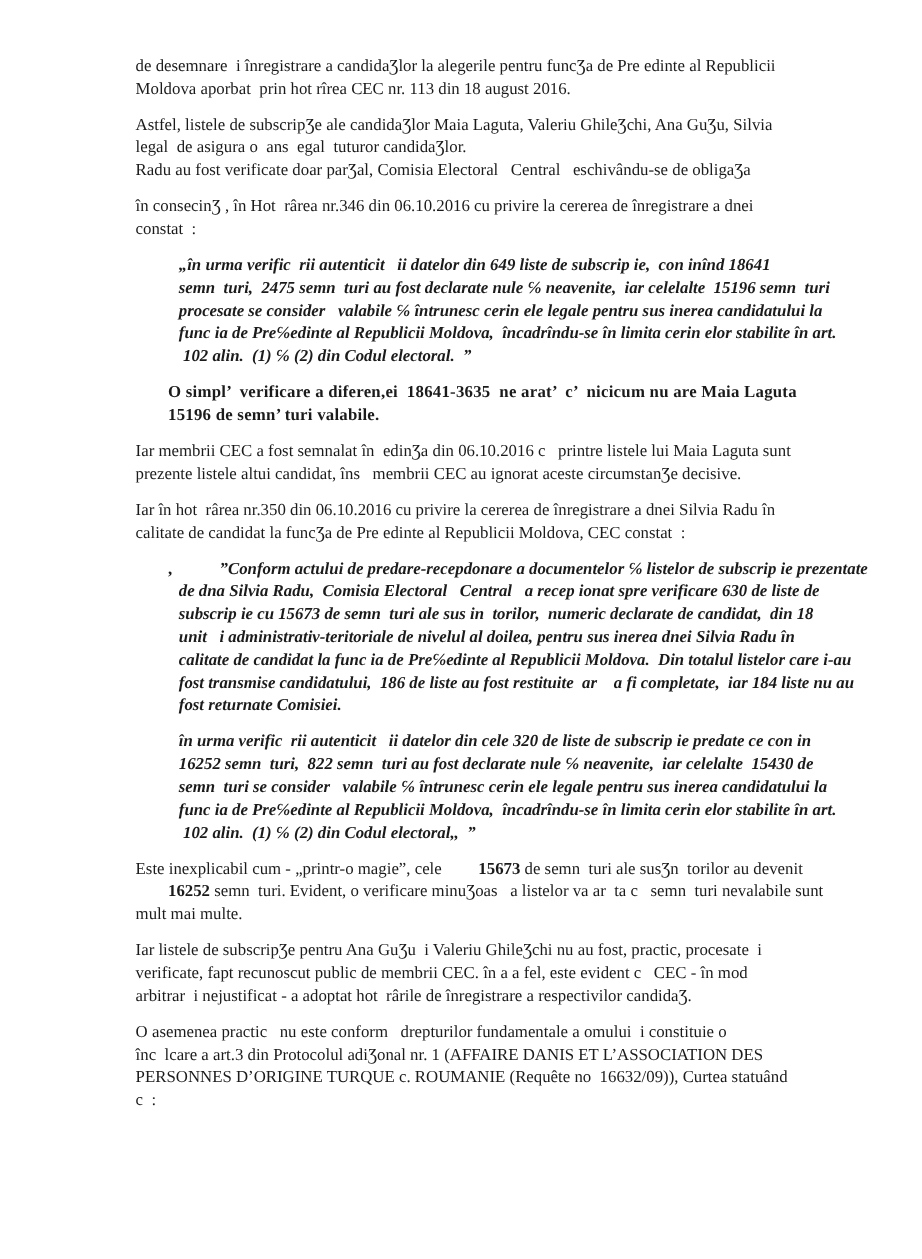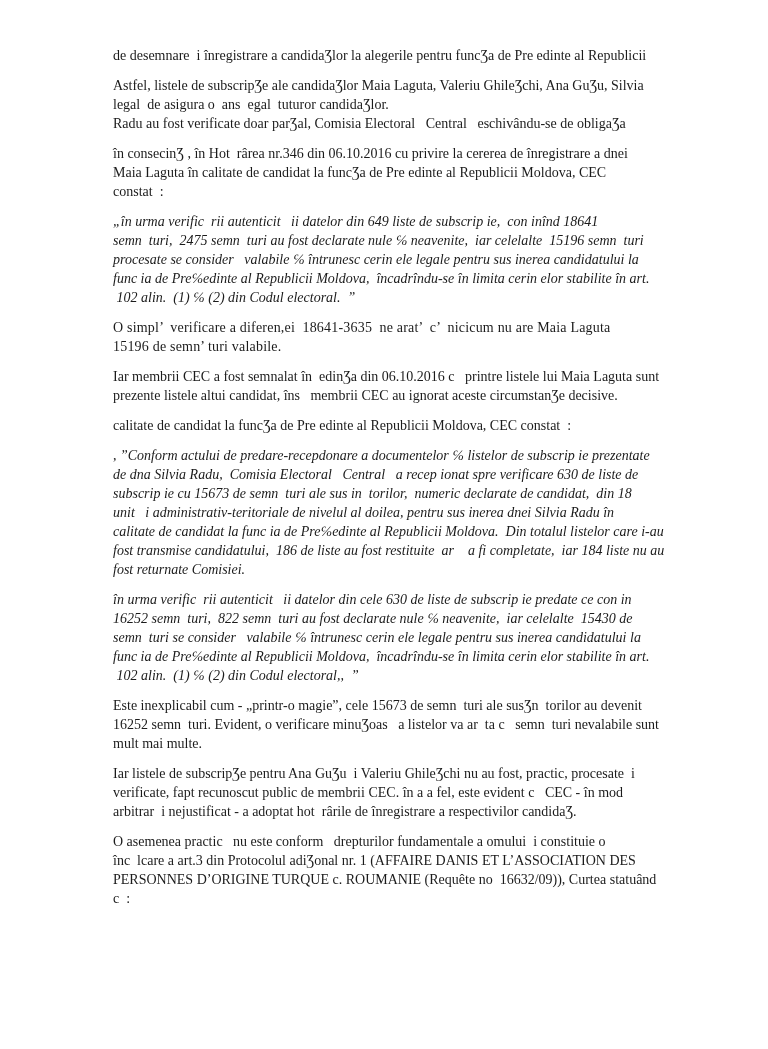--- a/index.html
+++ b/index.html
@@ -27,70 +27,71 @@
     font-size: 14px;
     line-height: 19px;
   }
   .para.italic { font-style: italic; }
   .para.bold { font-weight: 700; letter-spacing: 0.2px; }
   .line {
     white-space: pre;
     min-height: 19px;
   }
   .run-r { font-style: normal; font-weight: 400; }
-  .run-b { font-style: normal; font-weight: 400; }
-  .run-i { font-style: italic;  font-weight: 400; }
+  .run-b { font-style: normal; font-weight: 700; margin-left: 27px; }
+  .run-i { font-style: italic;  font-weight: 700; margin-left: 36px; }
 </style>
 </head>
 <body>
 
 <div class="page">
   <div class="doc-body">
       <div class="para regular">
         <div class="line"><span class="run-r">de desemnare  i înregistrare a candidaƷlor la alegerile pentru funcƷa de Pre edinte al Republicii</span></div>
+        <div class="line"><span class="run-r">Moldova aporbat  prin hot rîrea CEC nr. 113 din 18 august 2016.</span></div>
       </div>
       <div class="para regular">
         <div class="line"><span class="run-r">Astfel, listele de subscripƷe ale candidaƷlor Maia Laguta, Valeriu GhileƷchi, Ana GuƷu, Silvia</span></div>
         <div class="line"><span class="run-r">legal  de asigura o  ans  egal  tuturor candidaƷlor.</span></div>
         <div class="line"><span class="run-r">Radu au fost verificate doar parƷal, Comisia Electoral   Central   eschivându-se de obligaƷa</span></div>
       </div>
       <div class="para regular">
         <div class="line"><span class="run-r">în consecinƷ , în Hot  rârea nr.346 din 06.10.2016 cu privire la cererea de înregistrare a dnei</span></div>
-        <div class="line"><span class="run-r">Maia Laguta în calitate de candidat la funcƷa de Pre edinte al Republicii Moldova, CEC</span></div>
         <div class="line"><span class="run-r">constat  :</span></div>
       </div>
       <div class="para italic">
         <div class="line"><span class="run-i">„în urma verific  rii autenticit   ii datelor din 649 liste de subscrip ie,  con inînd 18641</span></div>
         <div class="line"><span class="run-i">semn  turi,  2475 semn  turi au fost declarate nule ℅ neavenite,  iar celelalte  15196 semn  turi</span></div>
         <div class="line"><span class="run-i">procesate se consider   valabile ℅ întrunesc cerin ele legale pentru sus inerea candidatului la</span></div>
         <div class="line"><span class="run-i">func ia de Pre℅edinte al Republicii Moldova,  încadrîndu-se în limita cerin elor stabilite în art.</span></div>
         <div class="line"><span class="run-i"> 102 alin.  (1) ℅ (2) din Codul electoral.  ”</span></div>
       </div>
       <div class="para bold">
         <div class="line"><span class="run-b">O simpl’  verificare a diferen,ei  18641-3635  ne arat’  c’  nicicum nu are Maia Laguta</span></div>
         <div class="line"><span class="run-b">15196 de semn’ turi valabile.</span></div>
       </div>
       <div class="para regular">
         <div class="line"><span class="run-r">Iar membrii CEC a fost semnalat în  edinƷa din 06.10.2016 c   printre listele lui Maia Laguta sunt</span></div>
         <div class="line"><span class="run-r">prezente listele altui candidat, îns   membrii CEC au ignorat aceste circumstanƷe decisive.</span></div>
       </div>
       <div class="para regular">
+        <div class="line"><span class="run-r">Iar în hot  rârea nr.350 din 06.10.2016 cu privire la cererea de înregistrare a dnei Silvia Radu în</span></div>
         <div class="line"><span class="run-r">calitate de candidat la funcƷa de Pre edinte al Republicii Moldova, CEC constat  :</span></div>
       </div>
       <div class="para italic">
         <div class="line"><span class="run-b">, </span><span class="run-i">”Conform actului de predare-recepdonare a documentelor ℅ listelor de subscrip ie prezentate</span></div>
         <div class="line"><span class="run-i">de dna Silvia Radu,  Comisia Electoral   Central   a recep ionat spre verificare 630 de liste de</span></div>
         <div class="line"><span class="run-i">subscrip ie cu 15673 de semn  turi ale sus in  torilor,  numeric declarate de candidat,  din 18</span></div>
         <div class="line"><span class="run-i">unit   i administrativ-teritoriale de nivelul al doilea, pentru sus inerea dnei Silvia Radu în</span></div>
         <div class="line"><span class="run-i">calitate de candidat la func ia de Pre℅edinte al Republicii Moldova.  Din totalul listelor care i-au</span></div>
         <div class="line"><span class="run-i">fost transmise candidatului,  186 de liste au fost restituite  ar    a fi completate,  iar 184 liste nu au</span></div>
         <div class="line"><span class="run-i">fost returnate Comisiei.</span></div>
       </div>
       <div class="para italic">
-        <div class="line"><span class="run-i">în urma verific  rii autenticit   ii datelor din cele 630 de liste de subscrip ie predate ce con in</span></div>
+        <div class="line"><span class="run-i">în urma verific  rii autenticit   ii datelor din cele 320 de liste de subscrip ie predate ce con in</span></div>
         <div class="line"><span class="run-i">16252 semn  turi,  822 semn  turi au fost declarate nule ℅ neavenite,  iar celelalte  15430 de</span></div>
         <div class="line"><span class="run-i">semn  turi se consider   valabile ℅ întrunesc cerin ele legale pentru sus inerea candidatului la</span></div>
         <div class="line"><span class="run-i">func ia de Pre℅edinte al Republicii Moldova,  încadrîndu-se în limita cerin elor stabilite în art.</span></div>
         <div class="line"><span class="run-i"> 102 alin.  (1) ℅ (2) din Codul electoral,,  ”</span></div>
       </div>
       <div class="para regular">
         <div class="line"><span class="run-r">Este inexplicabil cum - „printr-o magie”, cele </span><span class="run-b">15673</span><span class="run-r"> de semn  turi ale susƷn  torilor au devenit</span></div>
         <div class="line"><span class="run-b">16252</span><span class="run-r"> semn  turi. Evident, o verificare minuƷoas   a listelor va ar  ta c   semn  turi nevalabile sunt</span></div>
         <div class="line"><span class="run-r">mult mai multe.</span></div>
       </div>

